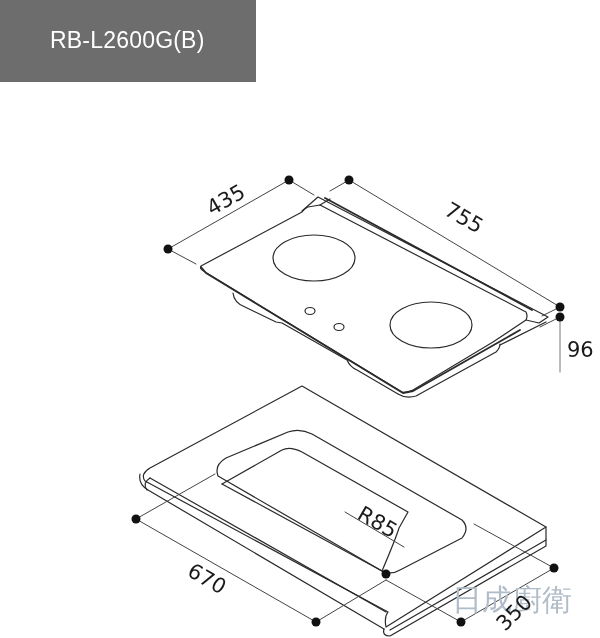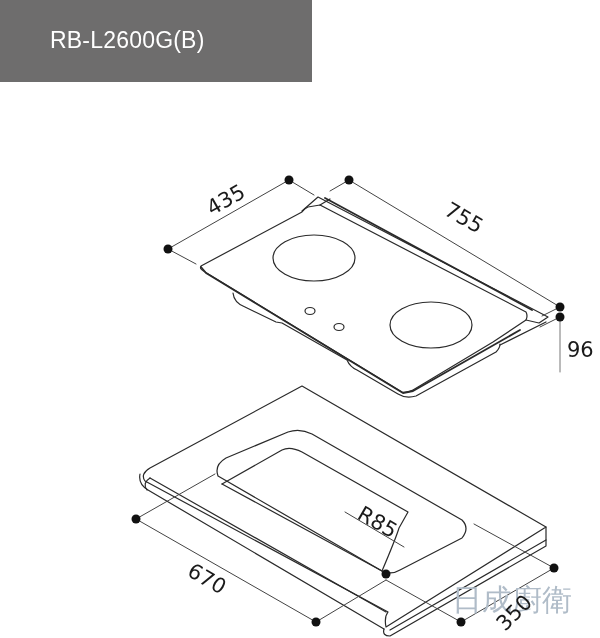--- a/index.html
+++ b/index.html
@@ -1,17 +1,17 @@
 <!DOCTYPE html>
 <html><head>
 <meta charset="utf-8">
 <style>
   html,body{margin:0;padding:0;background:#ffffff;}
   body{width:600px;height:638px;position:relative;overflow:hidden;font-family:"Liberation Sans",sans-serif;}
-  .header{position:absolute;left:0;top:0;width:312px;height:82px;background:#6e6d6d;}
+  .header{position:absolute;left:0;top:0;width:256px;height:82px;background:#6e6d6d;}
   .header-title{position:absolute;left:50px;top:27px;color:#ffffff;font-size:23px;letter-spacing:0.2px;font-family:"Liberation Sans",sans-serif;}
   svg{position:absolute;left:0;top:0;}
   .dim{font-family:"DejaVu Sans",sans-serif;font-size:21px;fill:#1a1a1a;}
   .wm{font-family:"DejaVu Sans",sans-serif;font-size:30px;fill:#b0bcc8;}
 </style>
 </head>
 <body>
 
 <div class="header">
   <span class="header-title">RB-L2600G(B)</span>

